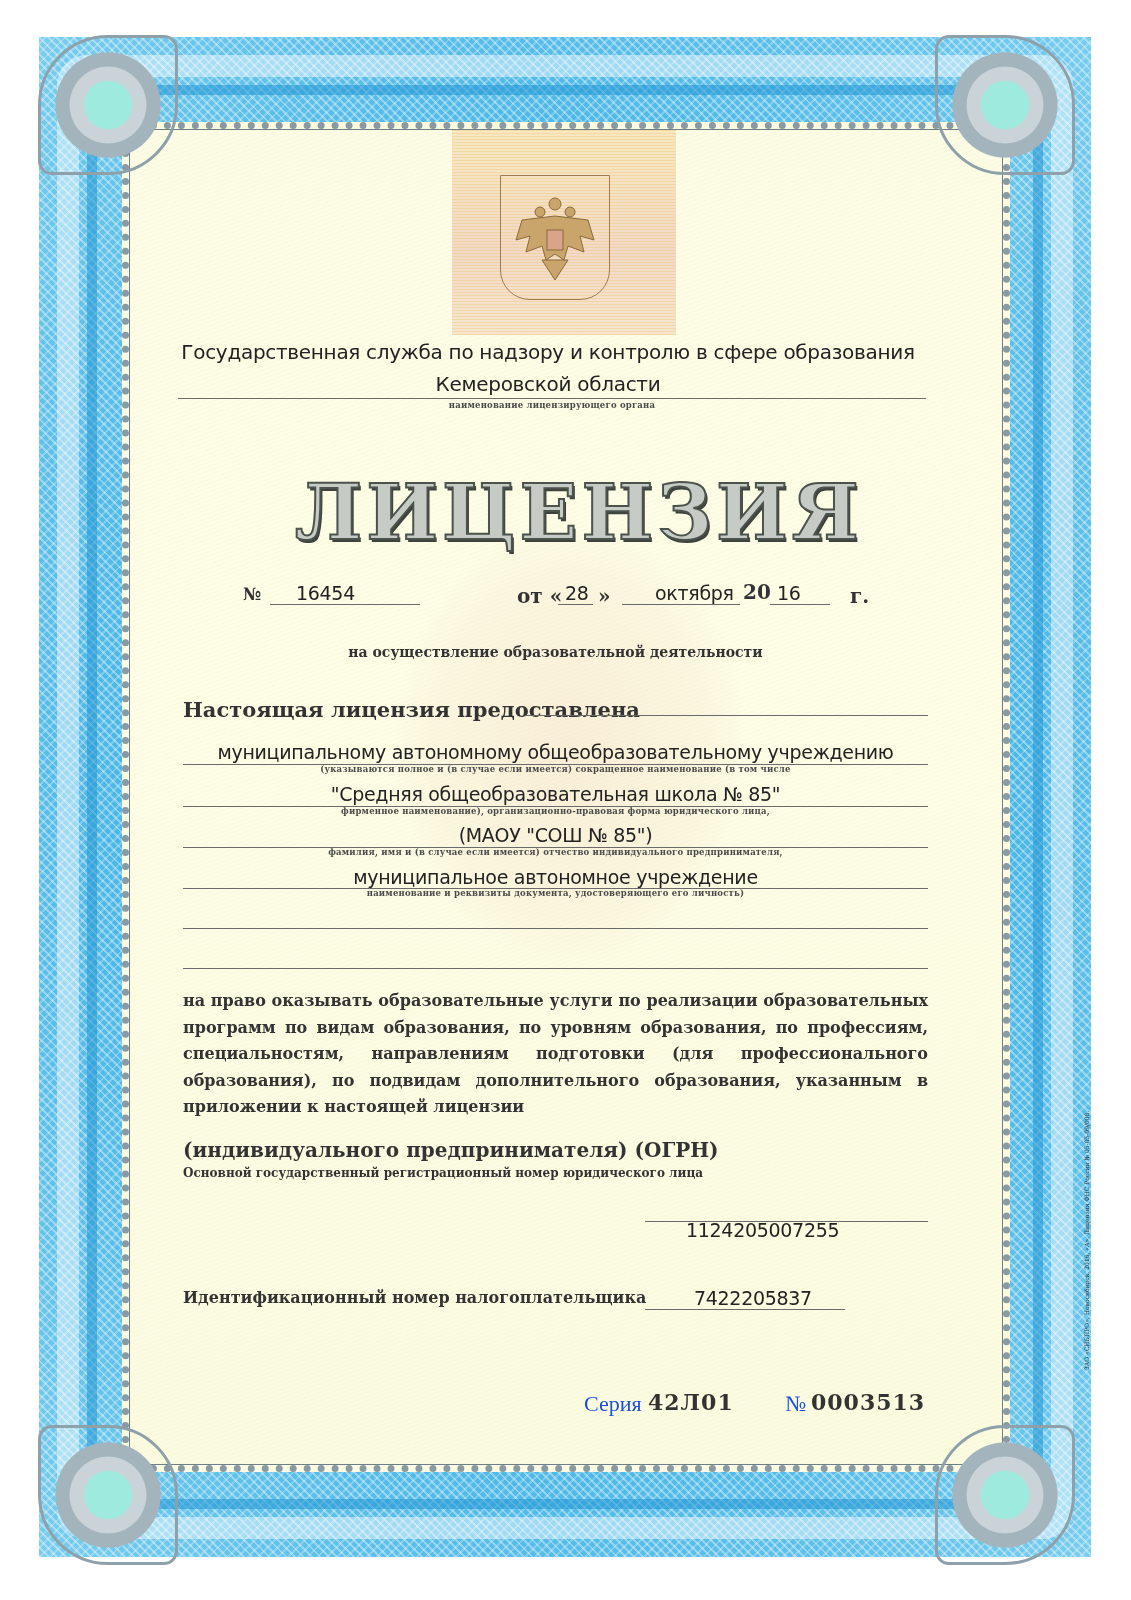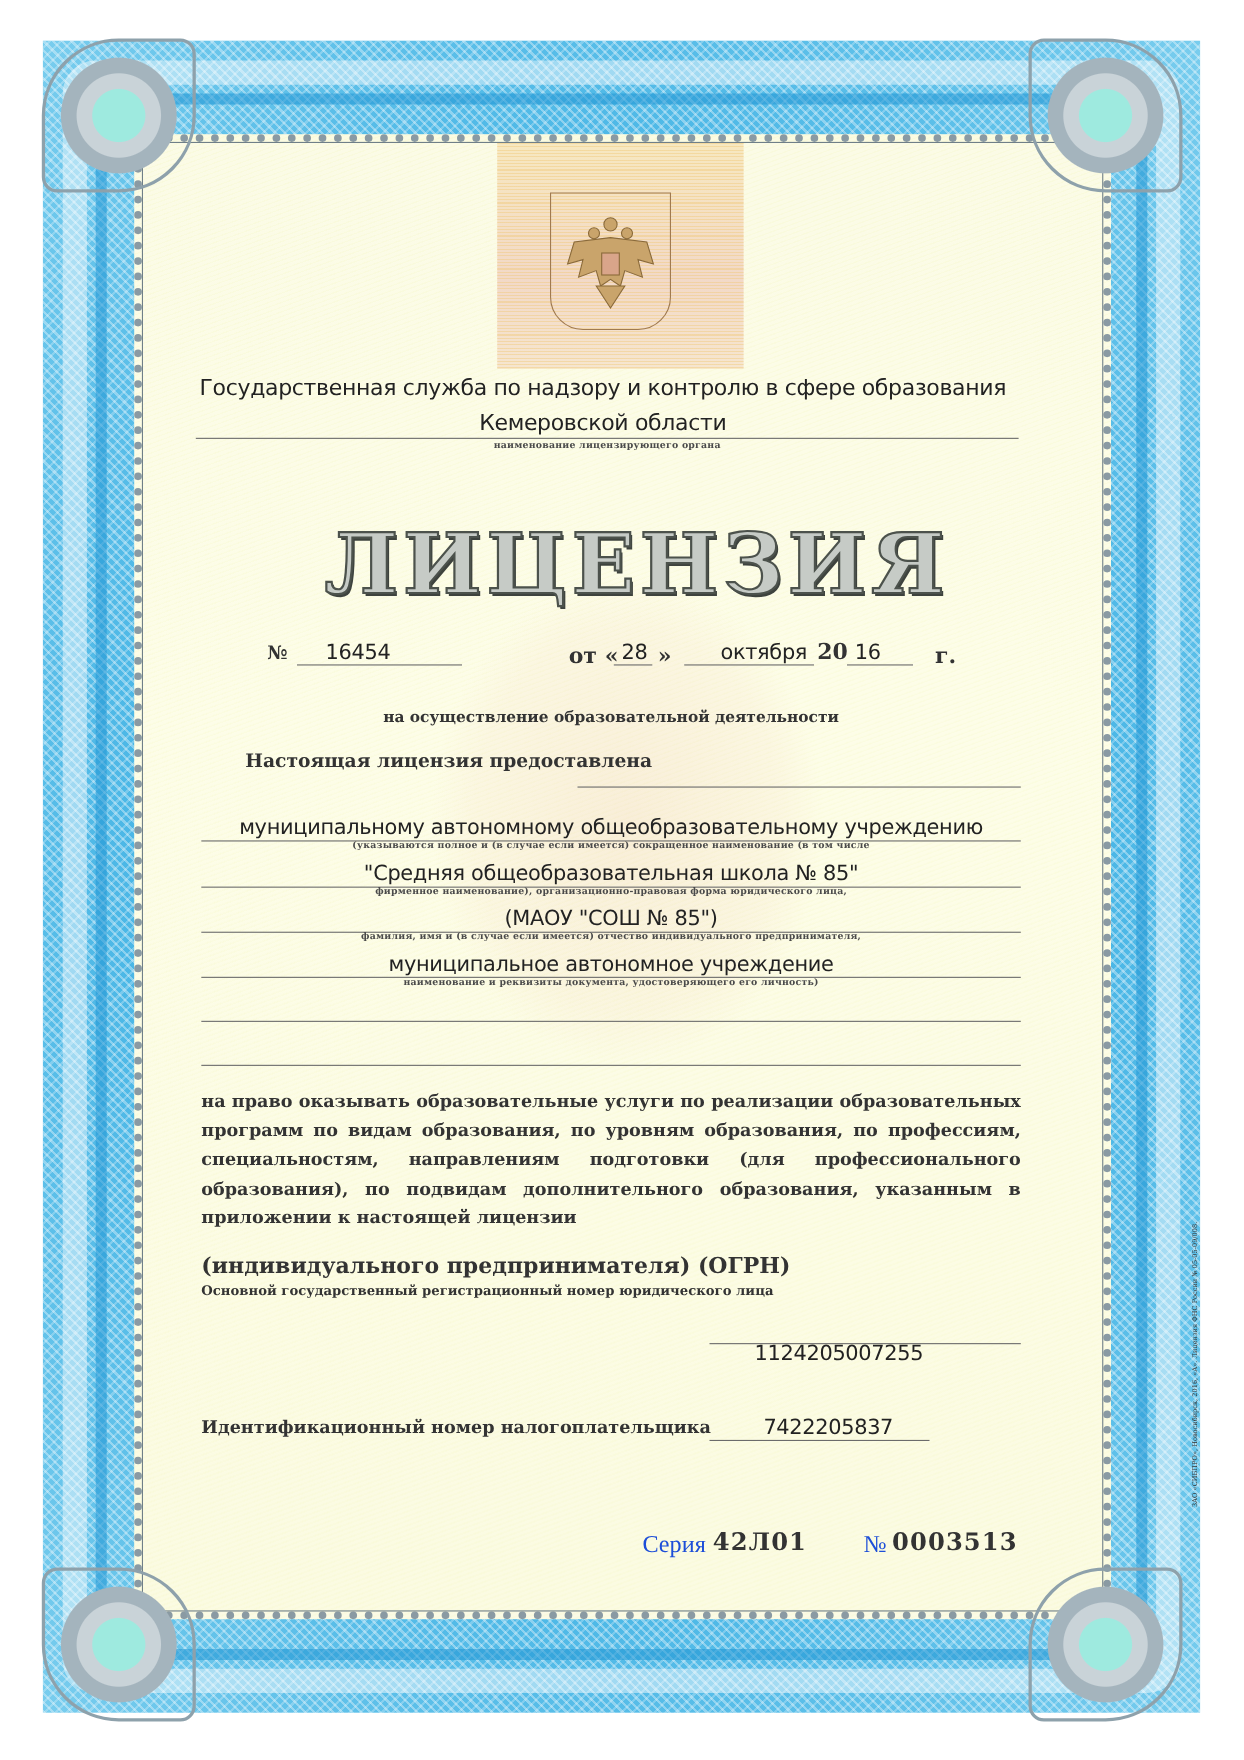--- a/index.html
+++ b/index.html
@@ -148,21 +148,21 @@
 <div class="abs label" style="left:598px; top:584px;">»</div>
 <div class="abs fill" style="left:655px; top:582px;">октября</div>
 <div class="rule" style="left:622px; top:604px; width:118px;"></div>
 <div class="abs label" style="left:743px; top:580px;">20</div>
 <div class="abs fill" style="left:777px; top:582px;">16</div>
 <div class="rule" style="left:770px; top:604px; width:60px;"></div>
 <div class="abs label" style="left:850px; top:584px;">г.</div>
 
 <div class="abs label" style="left:183px; top:644px; width:745px; text-align:center; font-size:14px;">на осуществление образовательной деятельности</div>
 
-<div class="abs label" style="left:183px; top:682px; font-size:17px;margin-left:40px;">Настоящая лицензия предоставлена</div>
+<div class="abs label" style="left:183px; top:697px; font-size:21px;">Настоящая лицензия предоставлена</div>
 <div class="rule" style="left:525px; top:715px; width:403px;"></div>
 
 <div class="abs fill fill-center" style="left:183px; top:741px; width:745px;">муниципальному автономному общеобразовательному учреждению</div>
 <div class="rule" style="left:183px; top:764px; width:745px;"></div>
 <div class="abs caption" style="left:183px; top:764px; width:745px;">(указываются полное и (в случае если имеется) сокращенное наименование (в том числе</div>
 
 <div class="abs fill fill-center" style="left:183px; top:783px; width:745px;">"Средняя общеобразовательная школа № 85"</div>
 <div class="rule" style="left:183px; top:806px; width:745px;"></div>
 <div class="abs caption" style="left:183px; top:806px; width:745px;">фирменное наименование), организационно-правовая форма юридического лица,</div>
 

